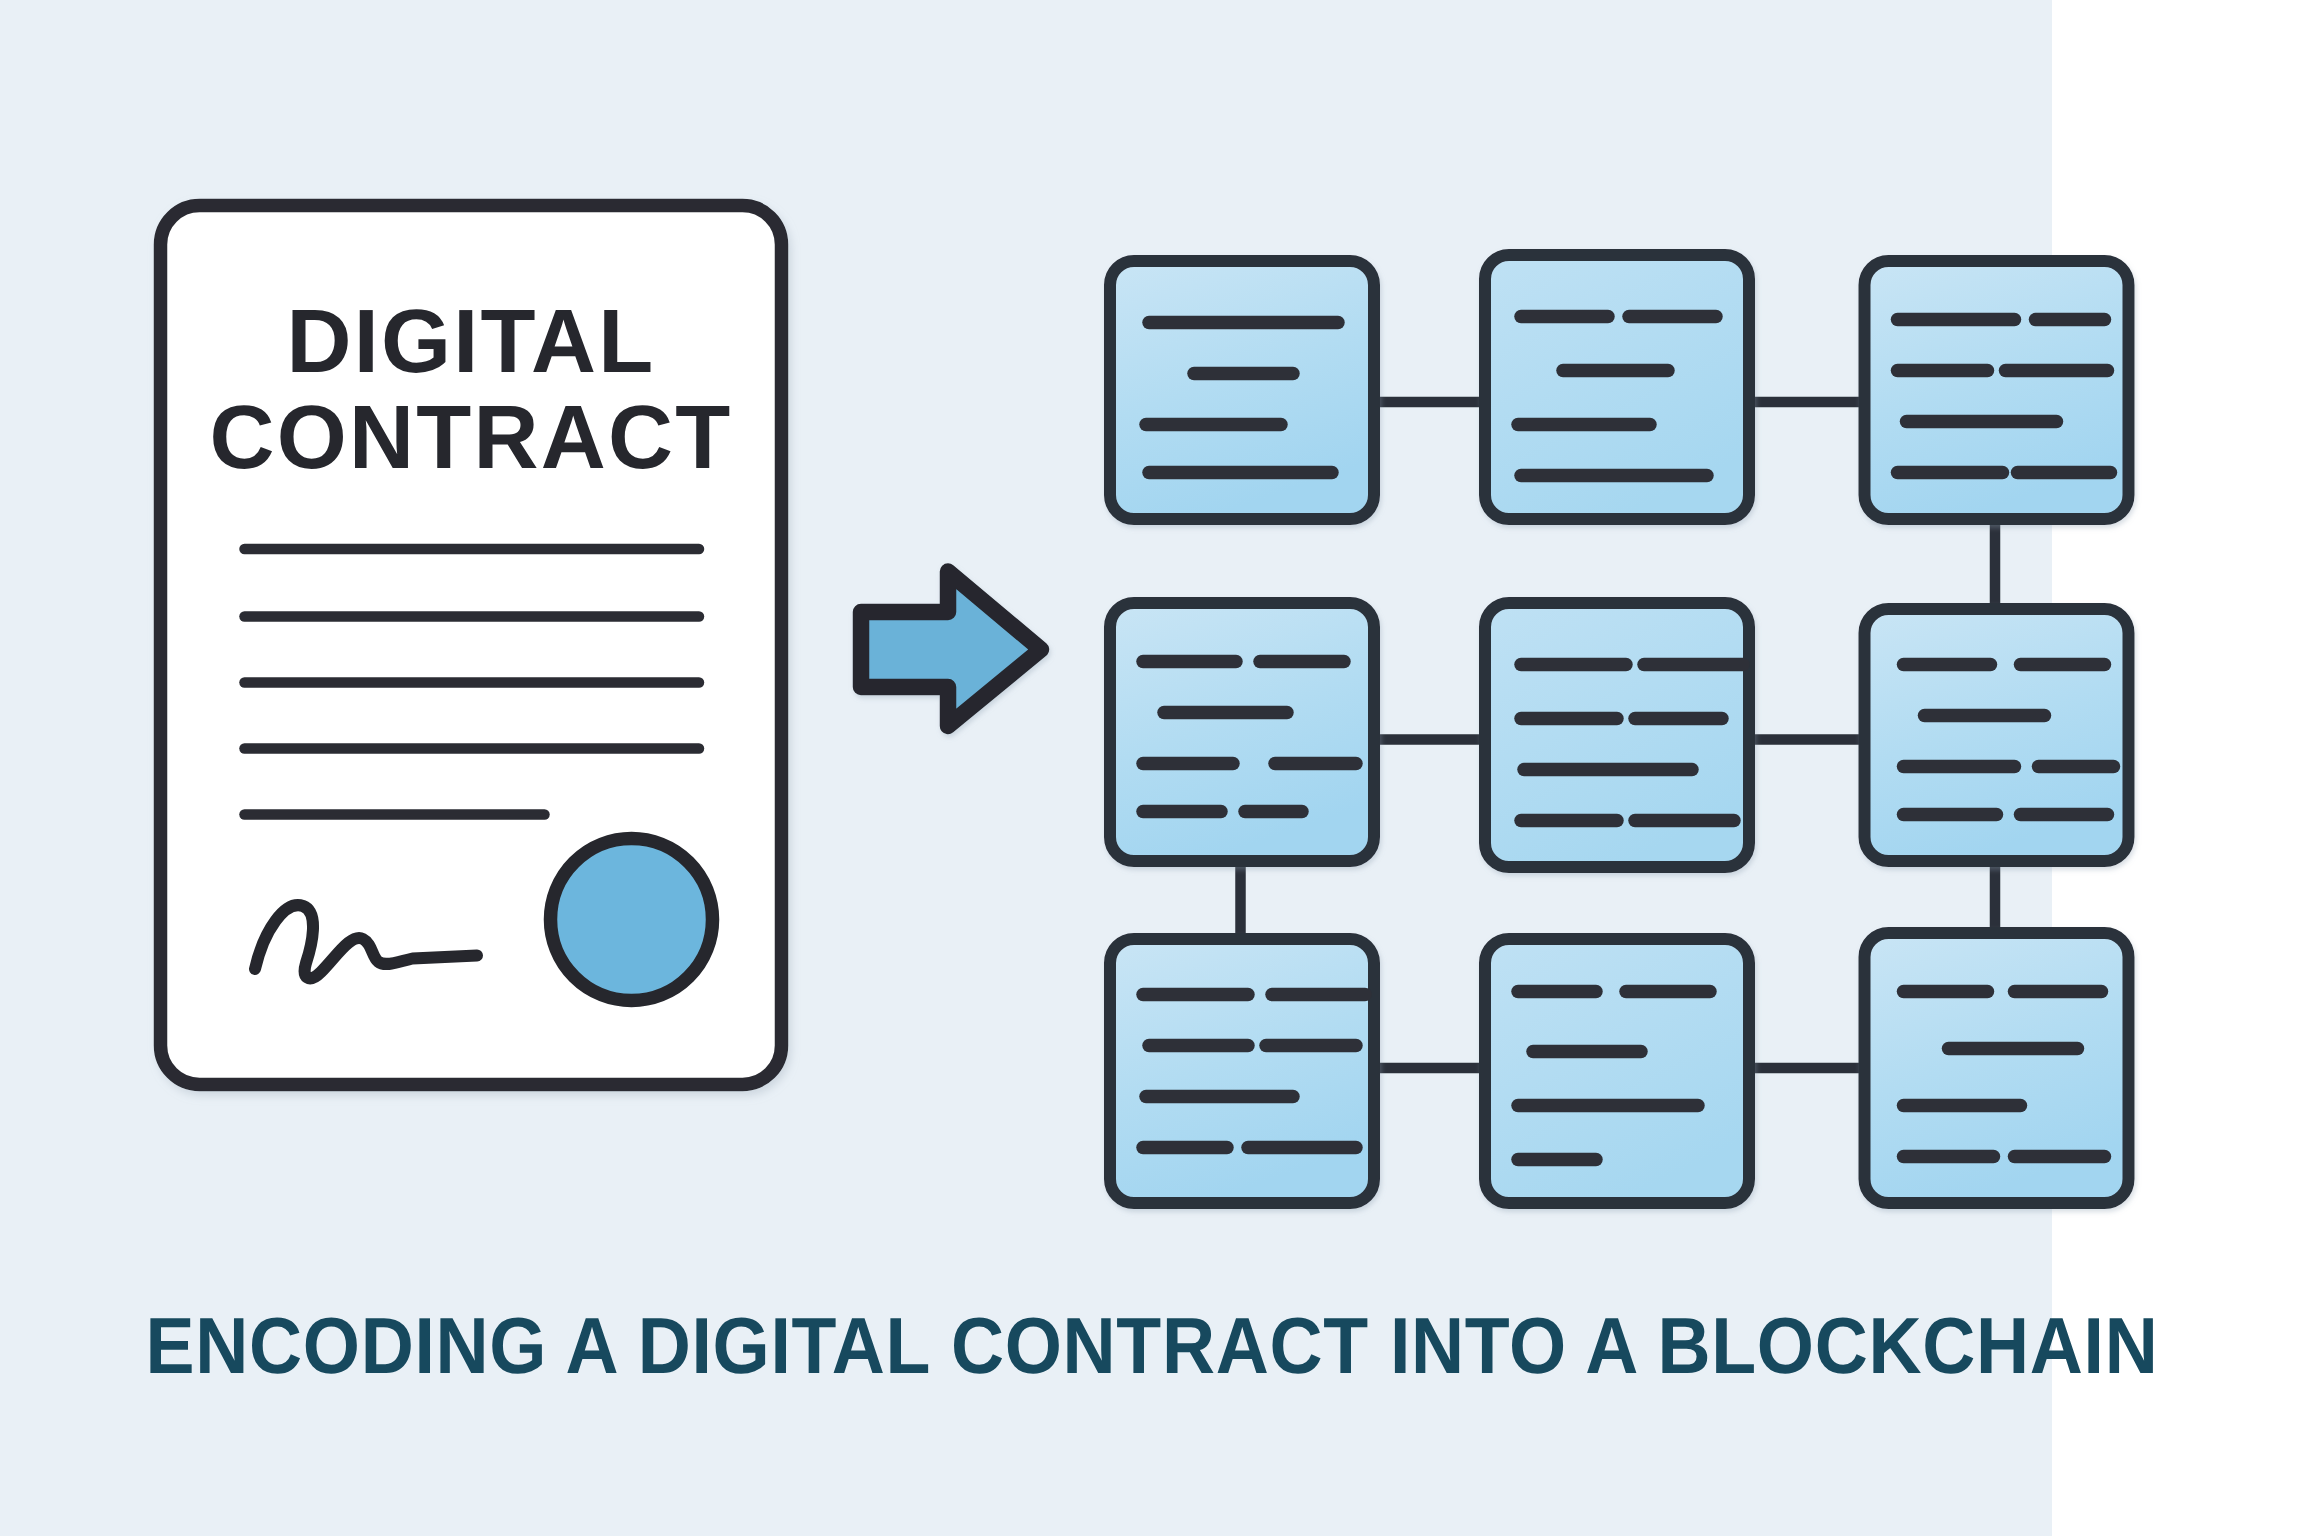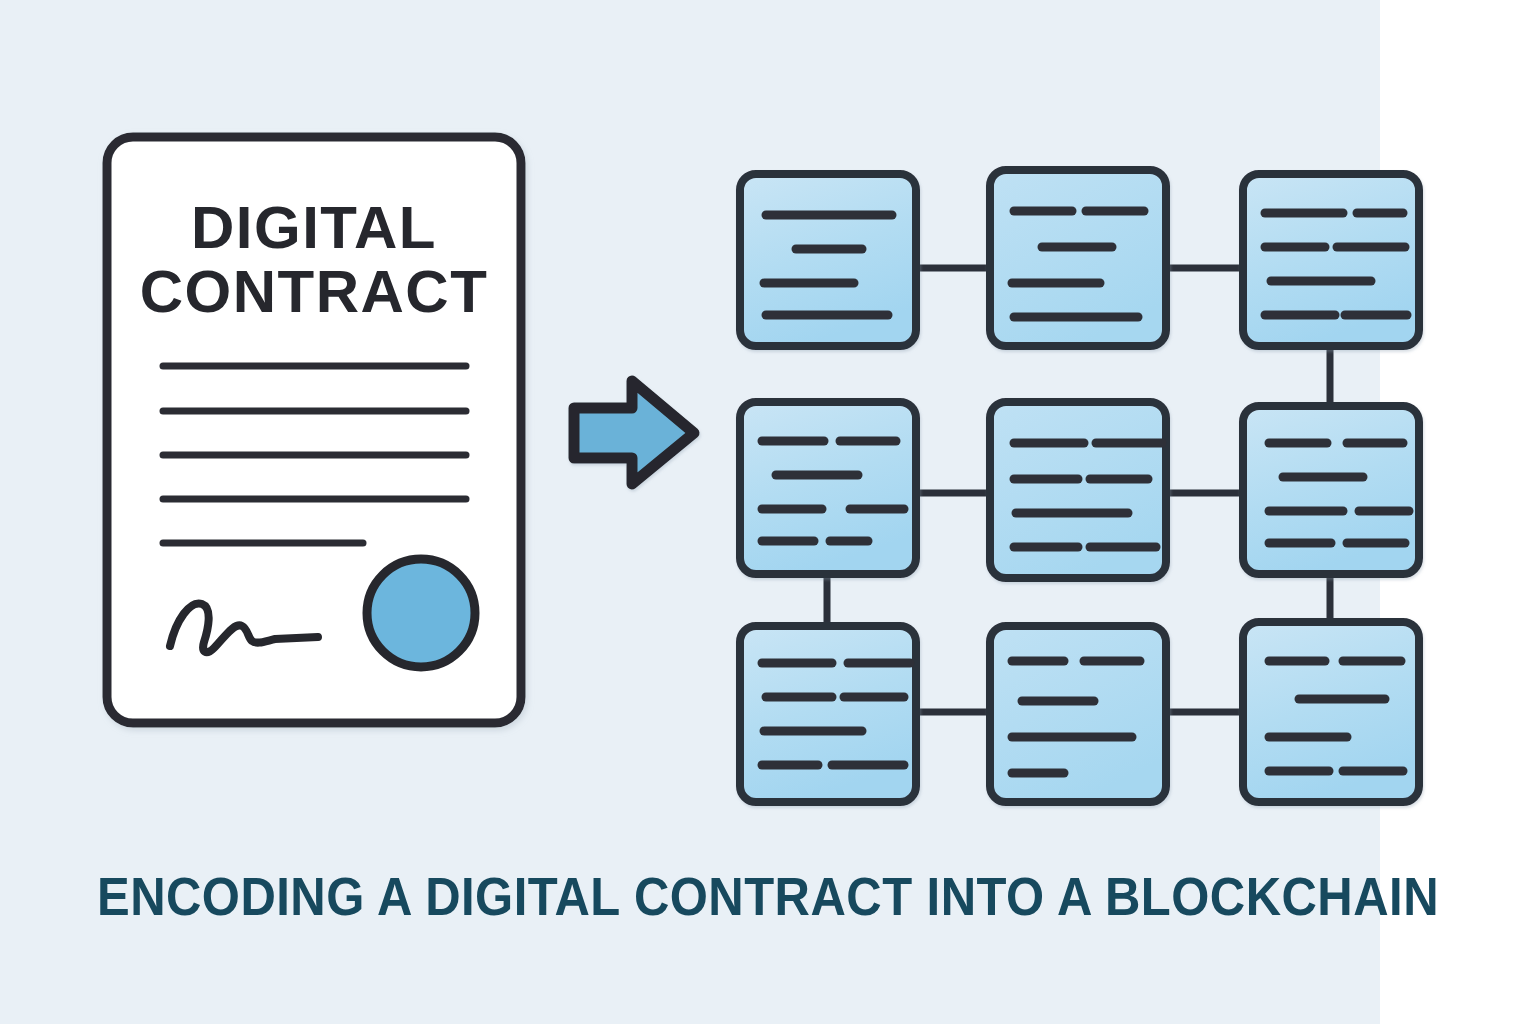--- a/index.html
+++ b/index.html
@@ -11,21 +11,20 @@
     width: 1536px;
     height: 1024px;
     overflow: hidden;
     font-family: "Liberation Sans", sans-serif;
   }
   #canvas {
     position: relative;
     width: 1368px;
     height: 1024px;
     background: #e9f0f6;
-    padding-left: 12px;
   }
   #scene-svg {
     position: absolute;
     left: 0;
     top: 0;
     width: 1536px;
     height: 1024px;
     display: block;
   }
   

